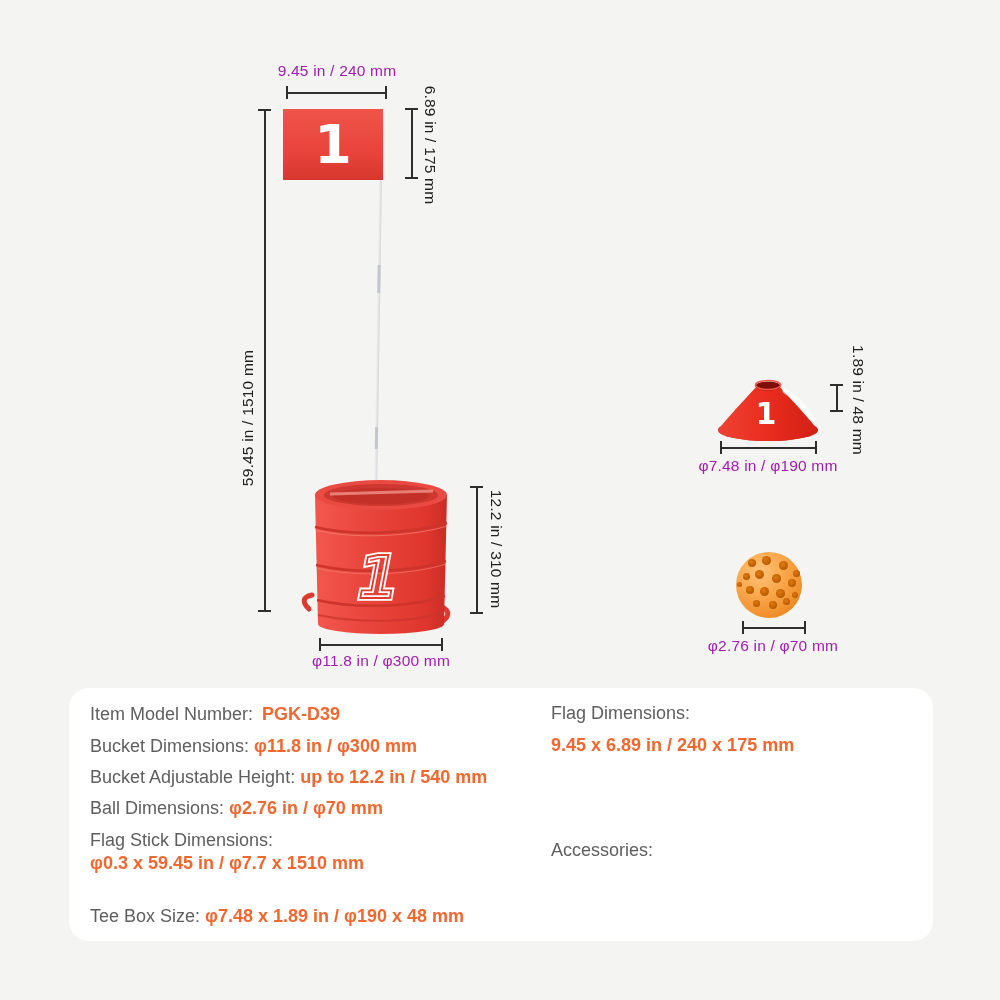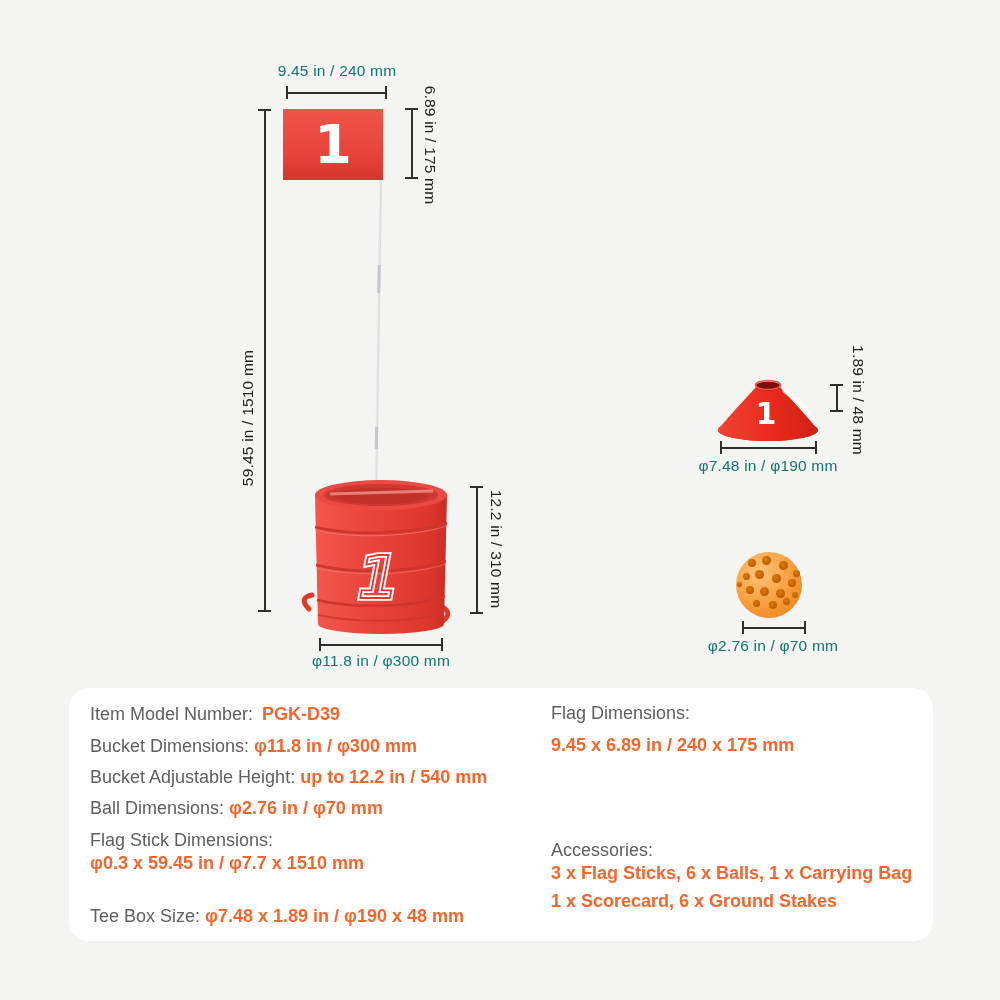--- a/index.html
+++ b/index.html
@@ -16,21 +16,21 @@
   }
   .dimh::before { left:0; } .dimh::after { right:0; }
 
   .dimv { position:absolute; width:1.6px; background:#2e2e2e; }
   .dimv::before, .dimv::after {
     content:""; position:absolute; height:1.6px; width:13px; left:-5.7px; background:#2e2e2e;
   }
   .dimv::before { top:0; } .dimv::after { bottom:0; }
 
   .dim-text {
-    position:absolute; font-size:15.5px; color:#0f766e; white-space:nowrap;
+    position:absolute; font-size:15.5px; color:#a21caf; white-space:nowrap;
     transform: translateX(-50%); letter-spacing:0.2px;
   }
   .vlabel { position:absolute; width:0; height:0; }
   .vlabel > span {
     position:absolute; left:0; top:0; white-space:nowrap;
     font-size:15.5px; color:#212121; letter-spacing:0.2px;
   }
   .vlabel.cw  > span { transform: translate(-50%,-50%) rotate(90deg); }
   .vlabel.ccw > span { transform: translate(-50%,-50%) rotate(-90deg); }
 
@@ -204,20 +204,14 @@
 
   <div class="spec" style="left:551px; top:703px;">
     <span class="lab">Flag Dimensions:</span>
   </div>
   <div class="spec" style="left:551px; top:735px;">
     <span class="val">9.45 x 6.89 in / 240 x 175 mm</span>
   </div>
   <div class="spec" style="left:551px; top:796px;margin-top:44px;">
     <span class="lab">Accessories:</span>
   </div>
-  <div class="spec" style="left:551px; top:863px;">
-    <span class="val">3 x Flag Sticks, 6 x Balls, 1 x Carrying Bag</span>
-  </div>
-  <div class="spec" style="left:551px; top:891px;">
-    <span class="val">1 x Scorecard, 6 x Ground Stakes</span>
-  </div>
 
 </div>
 
 </body></html>

